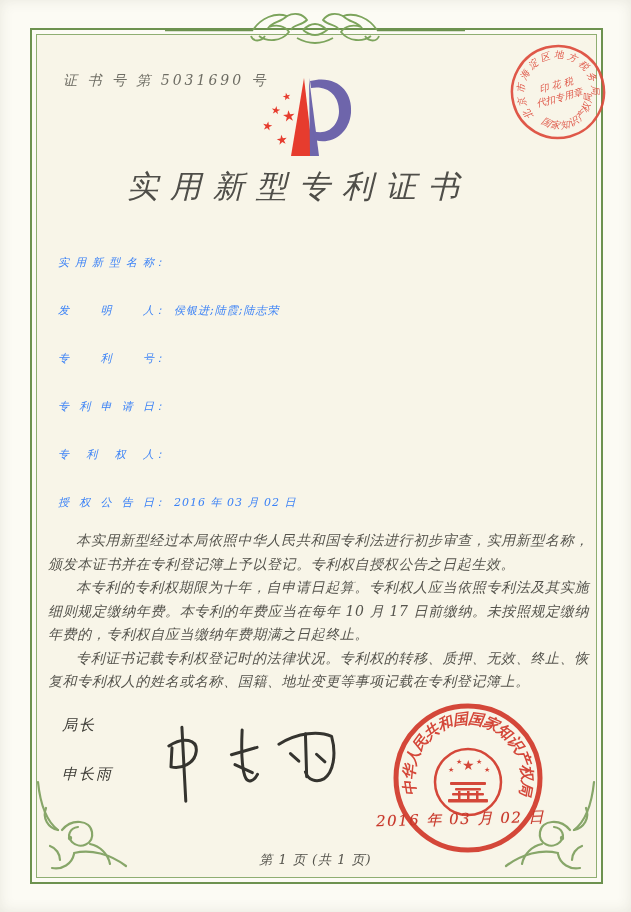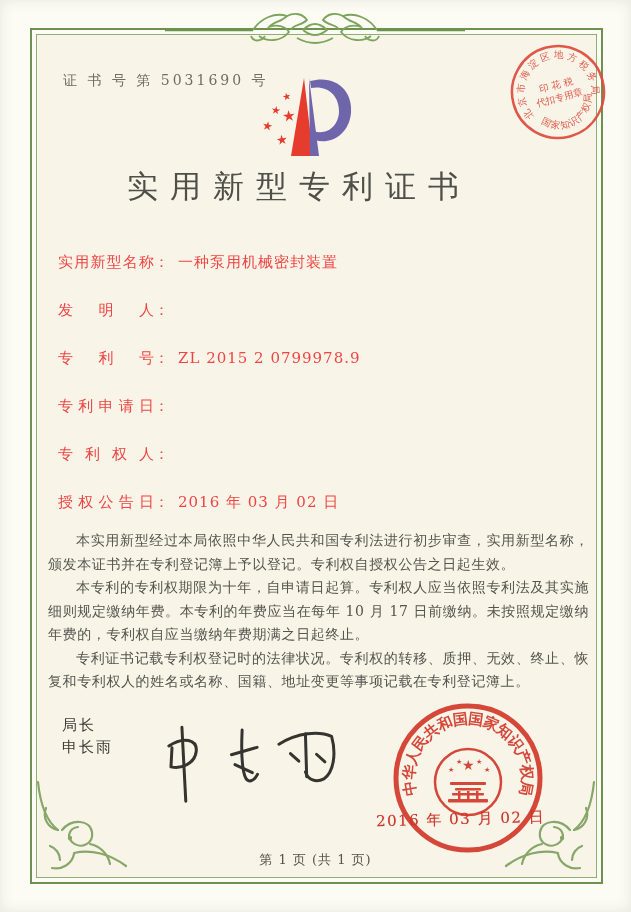--- a/index.html
+++ b/index.html
@@ -6,20 +6,21 @@
   body{
     width:631px;height:912px;
     background:#fdfdfb;
     font-family:"DejaVu Serif","Liberation Serif",serif;
     position:relative;overflow:hidden;
   }
   .page{
     position:absolute;left:0;top:0;width:631px;height:912px;
     background:#fcfbf4;
     box-shadow:inset 0 0 14px rgba(60,60,40,.10);
+    font-style:italic;
   }
   
   .frame-outer{
     position:absolute;left:30px;top:28px;width:573px;height:856px;
     border:2px solid #6d924f;
     box-sizing:border-box;
   }
   .frame-inner{
     position:absolute;left:4px;top:4px;right:4px;bottom:4px;
     border:1px solid #8fae72;
@@ -32,39 +33,39 @@
   }
   .logo{position:absolute;left:238px;top:74px;}
   .title{
     position:absolute;left:0;top:166px;width:586px;
     text-align:center;font-size:31px;letter-spacing:12px;text-indent:12px;
     color:#4f4e49;font-weight:500;
   }
   .fields{position:absolute;left:58px;top:252px;right:40px;}
   .field-row{
     display:flex;align-items:baseline;
-    font-size:15px;color:#ef4444;line-height:21px;margin-bottom:27px;
+    font-size:11px;color:#3b82f6;line-height:21px;margin-bottom:27px;
     letter-spacing:1px;
   }
   .field-label{
     display:inline-block;width:96px;
     text-align:justify;text-align-last:justify;
     letter-spacing:0;
   }
   .field-colon{margin:0 2px 0 0;}
   .field-value{margin-left:6px;white-space:nowrap;}
   .paragraphs{
     position:absolute;left:48px;top:529px;width:541px;
     font-size:14px;line-height:23.5px;color:#55544d;
     text-align:justify;letter-spacing:0.6px;
   }
   .paragraphs p{margin:0;text-indent:2em;}
   .sig-title{position:absolute;left:62px;top:716px;font-size:15px;color:#3b3a34;
     font-family:"DejaVu Sans","Liberation Sans",sans-serif;letter-spacing:2px;}
-  .sig-name{position:absolute;left:62px;top:738px;font-size:15px;color:#3b3a34;
+  .sig-name{position:absolute;left:62px;top:765px;font-size:15px;color:#3b3a34;
     font-family:"DejaVu Sans","Liberation Sans",sans-serif;letter-spacing:2px;}
   .handwriting{position:absolute;left:140px;top:718px;transform:rotate(-3deg);}
   .main-seal{position:absolute;left:388px;top:698px;opacity:.93;}
   .seal-date{
     position:absolute;left:376px;top:810px;
     font-size:15px;color:#c8372a;letter-spacing:1.5px;transform:rotate(-1.5deg);
     text-shadow:0 0 1px rgba(200,55,42,.4);
   }
   .footer{
     position:absolute;left:0;top:851px;width:631px;text-align:center;
@@ -137,30 +138,29 @@
       <text x="38" y="70" font-size="13" transform="rotate(-8 45 65)">★</text>
     </g>
   </svg>
 
   <div class="title">实用新型专利证书</div>
 
   <div class="fields">
     <div class="field-row">
       <span class="field-label">实用新型名称</span>
         <span class="field-colon">：</span>
-      <span class="field-value">一种泵用机械密封装置</span>
     </div>
     <div class="field-row">
       <span class="field-label">发明人</span>
         <span class="field-colon">：</span>
+      <span class="field-value">侯银进;陆霞;陆志荣</span>
     </div>
     <div class="field-row">
       <span class="field-label">专利号</span>
         <span class="field-colon">：</span>
-      <span class="field-value">ZL 2015 2 0799978.9</span>
     </div>
     <div class="field-row">
       <span class="field-label">专利申请日</span>
         <span class="field-colon">：</span>
     </div>
     <div class="field-row">
       <span class="field-label">专利权人</span>
         <span class="field-colon">：</span>
     </div>
     <div class="field-row">

